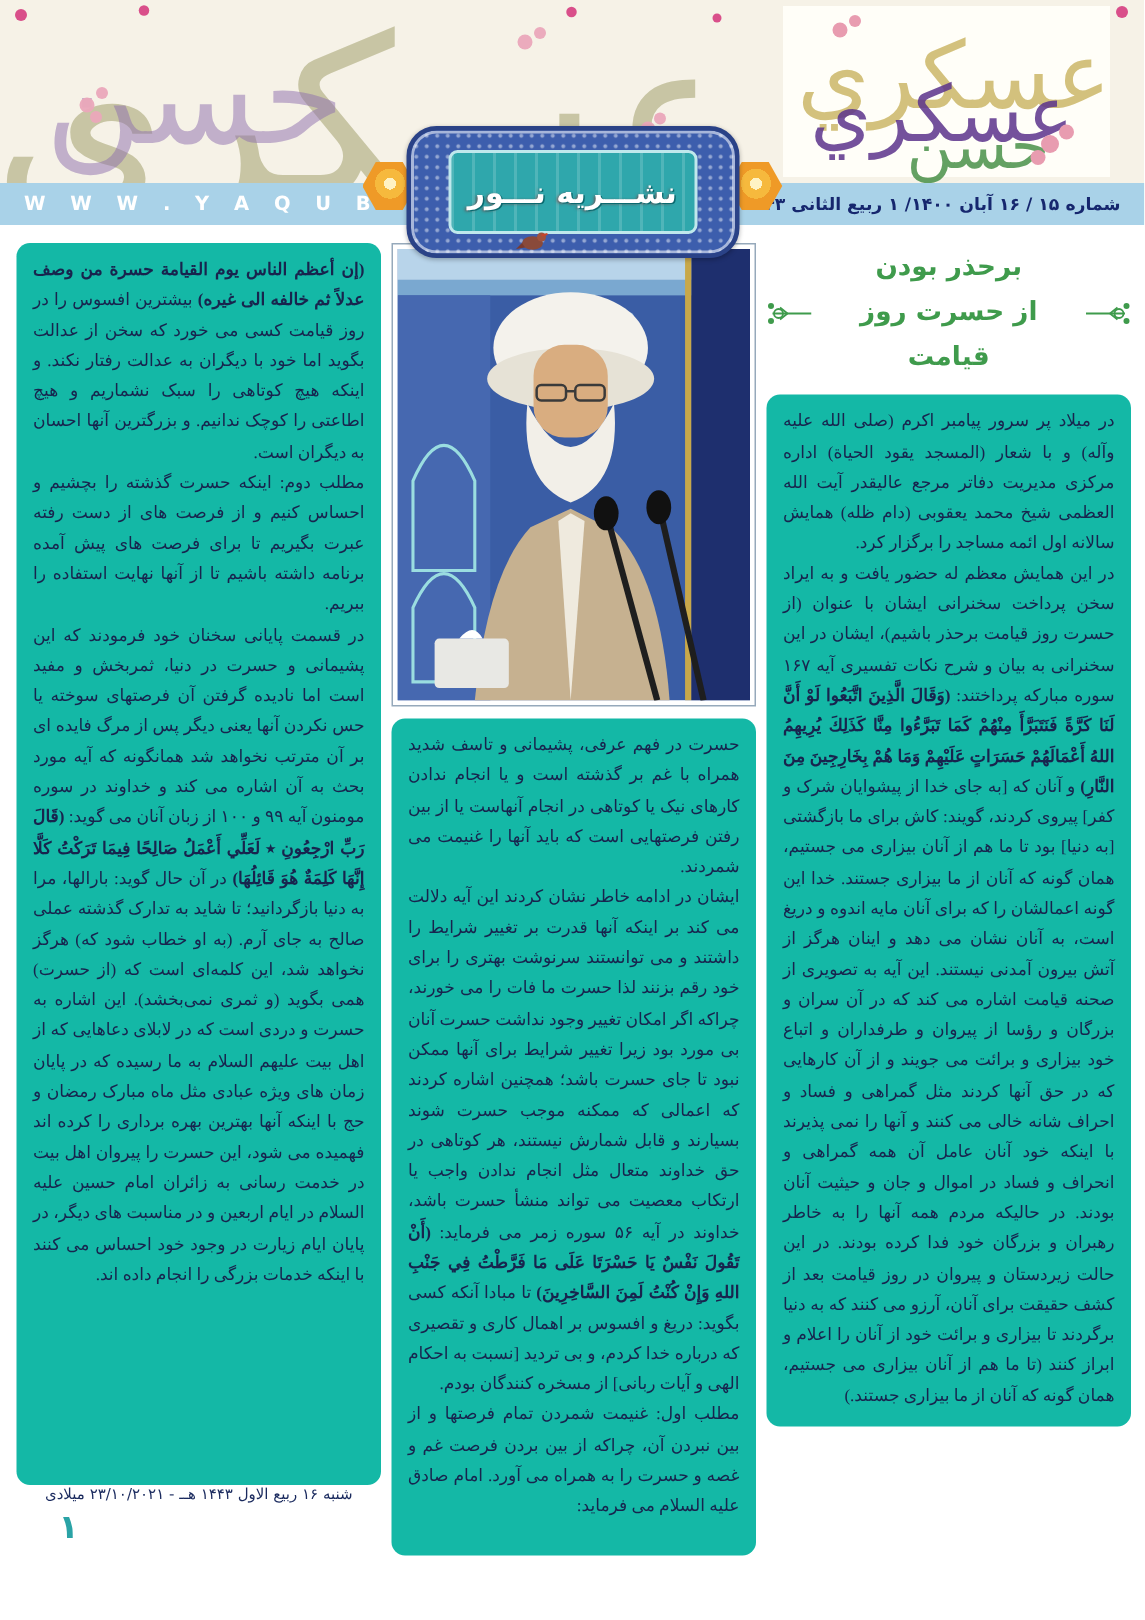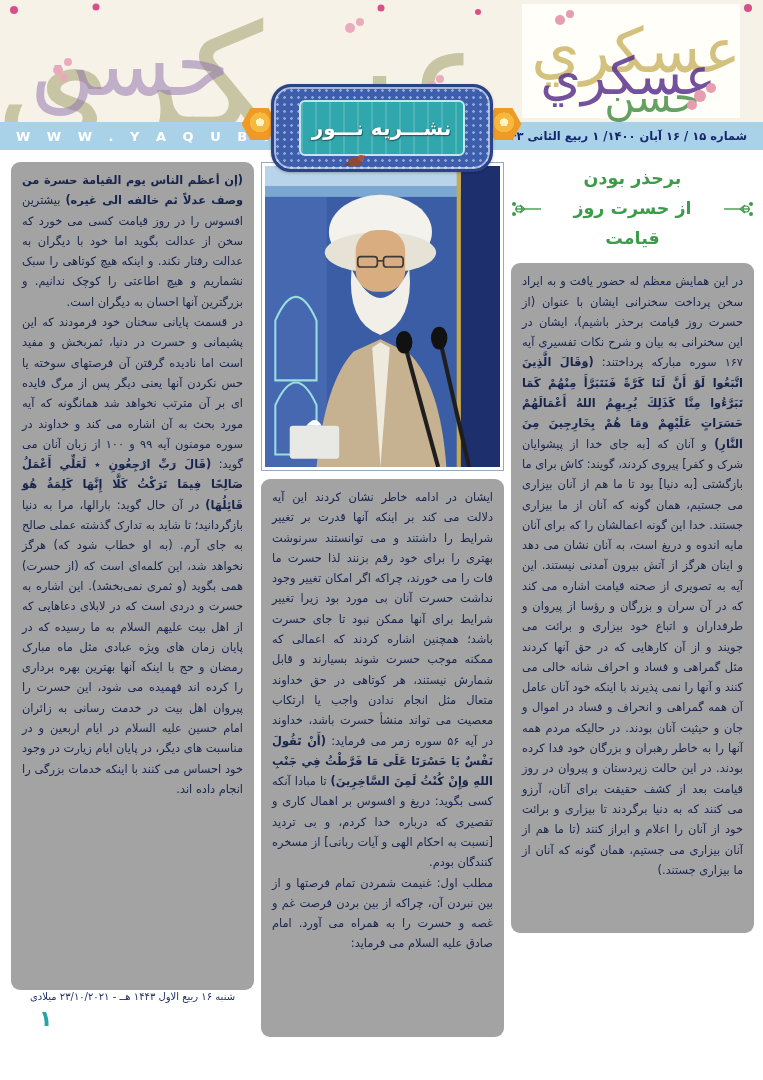--- a/index.html
+++ b/index.html
@@ -30,22 +30,22 @@
   .hex-l{left:calc(50% - 140px);}
   .hex-r{left:calc(50% + 104px);}
   .bird{position:absolute;top:152px;left:calc(50% - 38px);z-index:3;}
 
   
   .main{display:flex;gap:7px;padding:12px 9px 0 11px;}
   .col{flex:1;min-width:0;display:flex;flex-direction:column;}
   .title{display:flex;align-items:center;justify-content:center;gap:3px;
     color:#3F9B4C;font-size:17.5px;font-weight:bold;line-height:1.7;text-align:center;margin:2px 0 10px;}
   .orn{flex:0 0 auto;}
-  .textbox{background:#a3a3a3;border-radius:9px;padding:8px 11px 10px;font-size:11.4px;line-height:1.78;
-    color:#18244E;text-align:justify;}
+  .textbox{background:#14b8a6;border-radius:9px;padding:8px 11px 10px;font-size:11.4px;line-height:1.78;
+    color:#18244E;text-align:justify;font-family:Liberation Serif, serif;}
   .textbox p{margin:0;}
   .basmala{text-align:center;font-size:12.5px;font-weight:bold;margin:1px 0 2px;color:#10203F;}
   .verse{font-weight:bold;}
   .box-right{min-height:652px;}
   .box-middle{min-height:540px;}
   .box-left{min-height:810px;}
   .photo-frame{background:#fff;border:1px solid #96A9BB;padding:3px;margin-bottom:8px;}
   .photo-frame svg{display:block;width:100%;height:auto;}
   .footer-date{font-size:10px;color:#1A2A5E;margin-top:1px;text-align:center;}
   .page-num{color:#2AA3A6;font-size:22px;font-weight:bold;text-align:left;padding:4px 0 0 28px;}
@@ -129,20 +129,21 @@
         </span>
         <svg class="orn" width="30" height="22" viewBox="0 0 30 22" style="transform:scaleX(-1);">
           <line x1="0" y1="11" x2="26" y2="11" stroke="#3F9B4C" stroke-width="1.4"></line>
           <circle cx="22" cy="11" r="3" fill="none" stroke="#3F9B4C" stroke-width="1.2"></circle>
           <circle cx="27" cy="6" r="2" fill="#3F9B4C"></circle>
             <circle cx="27" cy="16" r="2" fill="#3F9B4C"></circle>
           <path d="M16 11 l5 -4 m-5 4 l5 4" stroke="#3F9B4C" stroke-width="1.2" fill="none"></path>
         </svg>
       </h1>
       <div class="textbox box-right">
+        <p><span>در میلاد پر سرور پیامبر اکرم (صلی الله علیه وآله) و با شعار (المسجد یقود الحیاة) اداره مرکزی مدیریت دفاتر مرجع عالیقدر آیت الله العظمی شیخ محمد یعقوبی (دام ظله) همایش سالانه اول ائمه مساجد را برگزار کرد.</span></p>
         <p><span>در این همایش معظم له حضور یافت و به ایراد سخن پرداخت سخنرانی ایشان با عنوان (از حسرت روز قیامت برحذر باشیم)، ایشان در این سخنرانی به بیان و شرح نکات تفسیری آیه ۱۶۷ سوره مبارکه پرداختند: </span><span class="verse">(وَقَالَ الَّذِينَ اتَّبَعُوا لَوْ أَنَّ لَنَا كَرَّةً فَنَتَبَرَّأَ مِنْهُمْ كَمَا تَبَرَّءُوا مِنَّا كَذَلِكَ يُرِيهِمُ اللهُ أَعْمَالَهُمْ حَسَرَاتٍ عَلَيْهِمْ وَمَا هُمْ بِخَارِجِينَ مِنَ النَّارِ)</span><span> و آنان که [به جای خدا از پیشوایان شرک و کفر] پیروی کردند، گویند: کاش برای ما بازگشتی [به دنیا] بود تا ما هم از آنان بیزاری می جستیم، همان گونه که آنان از ما بیزاری جستند. خدا این گونه اعمالشان را که برای آنان مایه اندوه و دریغ است، به آنان نشان می دهد و اینان هرگز از آتش بیرون آمدنی نیستند.</span><span> این آیه به تصویری از صحنه قیامت اشاره می کند که در آن سران و بزرگان و رؤسا از پیروان و طرفداران و اتباع خود بیزاری و برائت می جویند و از آن کارهایی که در حق آنها کردند مثل گمراهی و فساد و احراف شانه خالی می کنند و آنها را نمی پذیرند با اینکه خود آنان عامل آن همه گمراهی و انحراف و فساد در اموال و جان و حیثیت آنان بودند. در حالیکه مردم همه آنها را به خاطر رهبران و بزرگان خود فدا کرده بودند. در این حالت زیردستان و پیروان در روز قیامت بعد از کشف حقیقت برای آنان، آرزو می کنند که به دنیا برگردند تا بیزاری و برائت خود از آنان را اعلام و ابراز کنند (تا ما هم از آنان بیزاری می جستیم، همان گونه که آنان از ما بیزاری جستند.)</span></p>
       </div>
     </section>
 
     <section class="col">
       <figure class="photo-frame" style="margin:0 0 8px;">
         <svg viewBox="0 0 228 292">
           <rect width="228" height="292" fill="#3A5DA5"></rect>
           <rect width="228" height="20" fill="#B8D4EA"></rect>
           <rect y="20" width="228" height="10" fill="#7AA8D0"></rect>
@@ -164,28 +165,30 @@
           <path d="M104 176 l8 -5 9 5 -9 116 z" fill="#EFEADE"></path>
           <line x1="168" y1="292" x2="137" y2="178" stroke="#1E1E1E" stroke-width="4"></line>
           <ellipse cx="135" cy="171" rx="8" ry="11" fill="#111111"></ellipse>
           <line x1="198" y1="292" x2="171" y2="174" stroke="#1E1E1E" stroke-width="4"></line>
           <ellipse cx="169" cy="167" rx="8" ry="11" fill="#111111"></ellipse>
           <rect x="24" y="252" width="48" height="32" rx="3" fill="#E8E8E4"></rect>
           <path d="M40 252 q9 -11 15 0 z" fill="#FFFFFF"></path>
         </svg>
       </figure>
       <div class="textbox box-middle">
+        <p><span>حسرت در فهم عرفی، پشیمانی و تاسف شدید همراه با غم بر گذشته است و یا انجام ندادن کارهای نیک یا کوتاهی در انجام آنهاست یا از بین رفتن فرصتهایی است که باید آنها را غنیمت می شمردند.</span></p>
         <p><span>ایشان در ادامه خاطر نشان کردند این آیه دلالت می کند بر اینکه آنها قدرت بر تغییر شرایط را داشتند و می توانستند سرنوشت بهتری را برای خود رقم بزنند لذا حسرت ما فات را می خورند، چراکه اگر امکان تغییر وجود نداشت حسرت آنان بی مورد بود زیرا تغییر شرایط برای آنها ممکن نبود تا جای حسرت باشد؛ همچنین اشاره کردند که اعمالی که ممکنه موجب حسرت شوند بسیارند و قابل شمارش نیستند، هر کوتاهی در حق خداوند متعال مثل انجام ندادن واجب یا ارتکاب معصیت می تواند منشأ حسرت باشد، خداوند در آیه ۵۶ سوره زمر می فرماید: </span><span class="verse">(أَنْ تَقُولَ نَفْسٌ يَا حَسْرَتَا عَلَى مَا فَرَّطْتُ فِي جَنْبِ اللهِ وَإِنْ كُنْتُ لَمِنَ السَّاخِرِينَ)</span><span> تا مبادا آنکه کسی بگوید: دریغ و افسوس بر اهمال کاری و تقصیری که درباره خدا کردم، و بی تردید [نسبت به احکام الهی و آیات ربانی] از مسخره کنندگان بودم.</span></p>
         <p><span>مطلب اول: غنیمت شمردن تمام فرصتها و از بین نبردن آن، چراکه از بین بردن فرصت غم و غصه و حسرت را به همراه می آورد. امام صادق علیه السلام می فرماید:</span></p>
       </div>
     </section>
 
     <section class="col">
       <div class="textbox box-left">
         <p><span class="verse">(إن أعظم الناس یوم القیامة حسرة من وصف عدلاً ثم خالفه الی غیره)</span><span> بیشترین افسوس را در روز قیامت کسی می خورد که سخن از عدالت بگوید اما خود با دیگران به عدالت رفتار نکند. و اینکه هیچ کوتاهی را سبک نشماریم و هیچ اطاعتی را کوچک ندانیم. و بزرگترین آنها احسان به دیگران است.</span></p>
+        <p><span>مطلب دوم: اینکه حسرت گذشته را بچشیم و احساس کنیم و از فرصت های از دست رفته عبرت بگیریم تا برای فرصت های پیش آمده برنامه داشته باشیم تا از آنها نهایت استفاده را ببریم.</span></p>
         <p><span>در قسمت پایانی سخنان خود فرمودند که این پشیمانی و حسرت در دنیا، ثمربخش و مفید است اما نادیده گرفتن آن فرصتهای سوخته یا حس نکردن آنها یعنی دیگر پس از مرگ فایده ای بر آن مترتب نخواهد شد همانگونه که آیه مورد بحث به آن اشاره می کند و خداوند در سوره مومنون آیه ۹۹ و ۱۰۰ از زبان آنان می گوید: </span><span class="verse">(قَالَ رَبِّ ارْجِعُونِ ٭ لَعَلِّي أَعْمَلُ صَالِحًا فِيمَا تَرَكْتُ كَلَّا إِنَّهَا كَلِمَةٌ هُوَ قَائِلُهَا)</span><span> در آن حال گوید: بارالها، مرا به دنیا بازگردانید؛ تا شاید به تدارک گذشته عملی صالح به جای آرم. (به او خطاب شود که) هرگز نخواهد شد، این کلمه‌ای است که (از حسرت) همی بگوید (و ثمری نمی‌بخشد). این اشاره به حسرت و دردی است که در لابلای دعاهایی که از اهل بیت علیهم السلام به ما رسیده که در پایان زمان های ویژه عبادی مثل ماه مبارک رمضان و حج با اینکه آنها بهترین بهره برداری را کرده اند فهمیده می شود، این حسرت را پیروان اهل بیت در خدمت رسانی به زائران امام حسین علیه السلام در ایام اربعین و در مناسبت های دیگر، در پایان ایام زیارت در وجود خود احساس می کنند با اینکه خدمات بزرگی را انجام داده اند.</span></p>
       </div>
       <div class="footer-date">شنبه ۱۶ ربیع الاول ۱۴۴۳ هــ - ۲۳/۱۰/۲۰۲۱ میلادی</div>
       <div class="page-num">۱</div>
     </section>
 
   </main>
 </div>
 
 </body></html>

